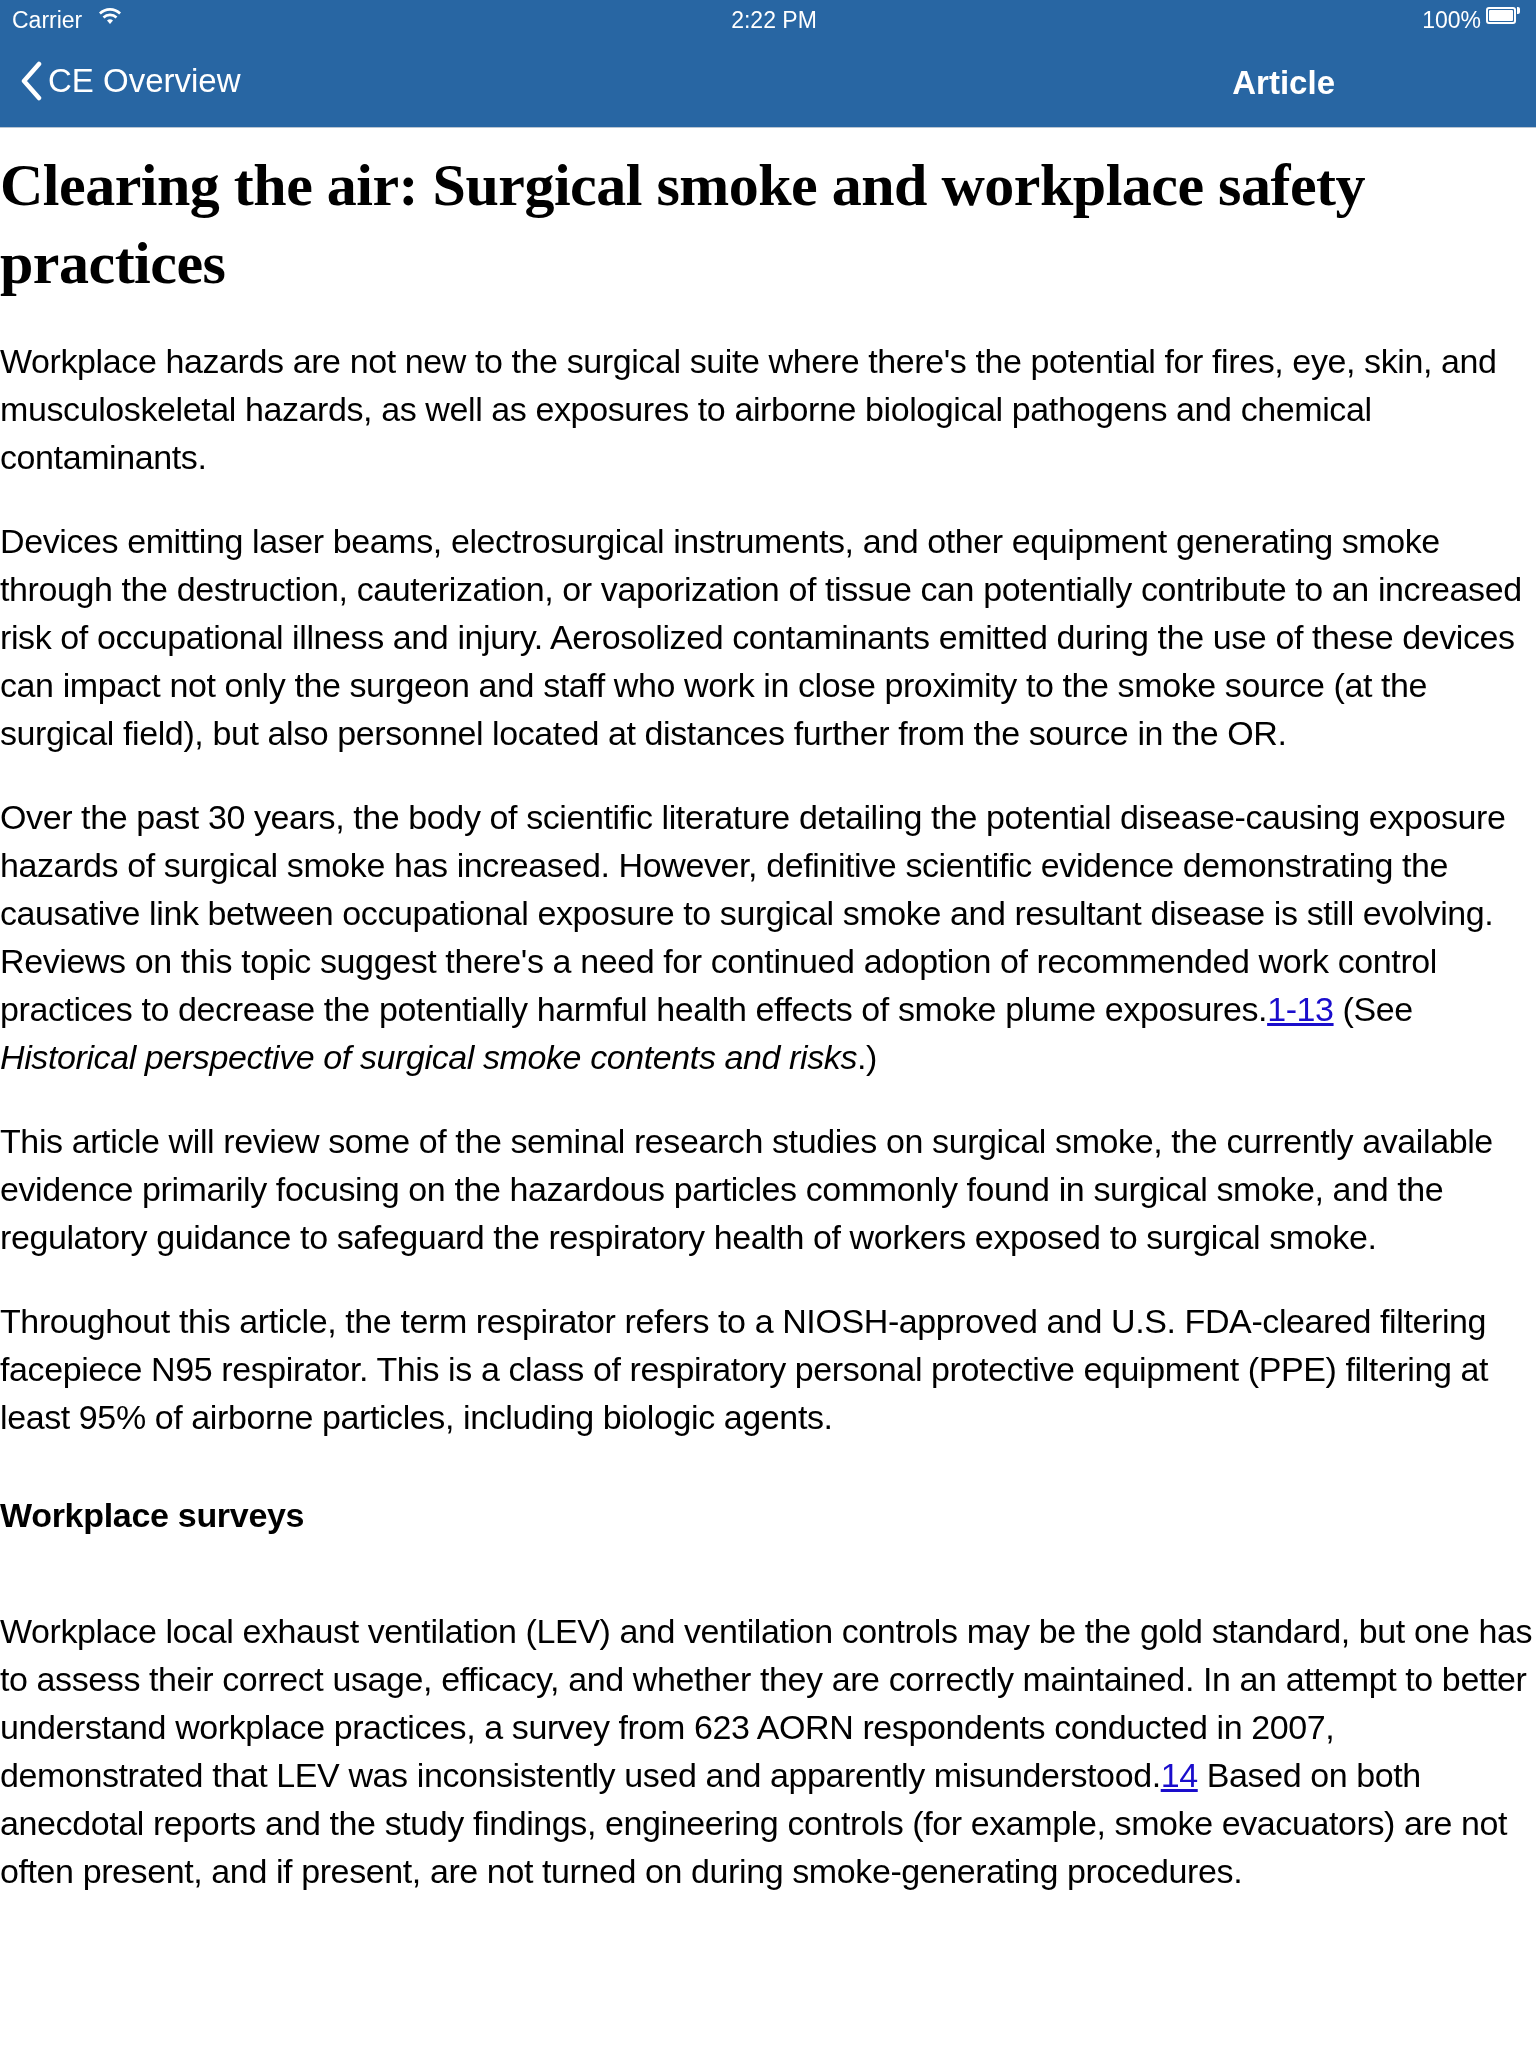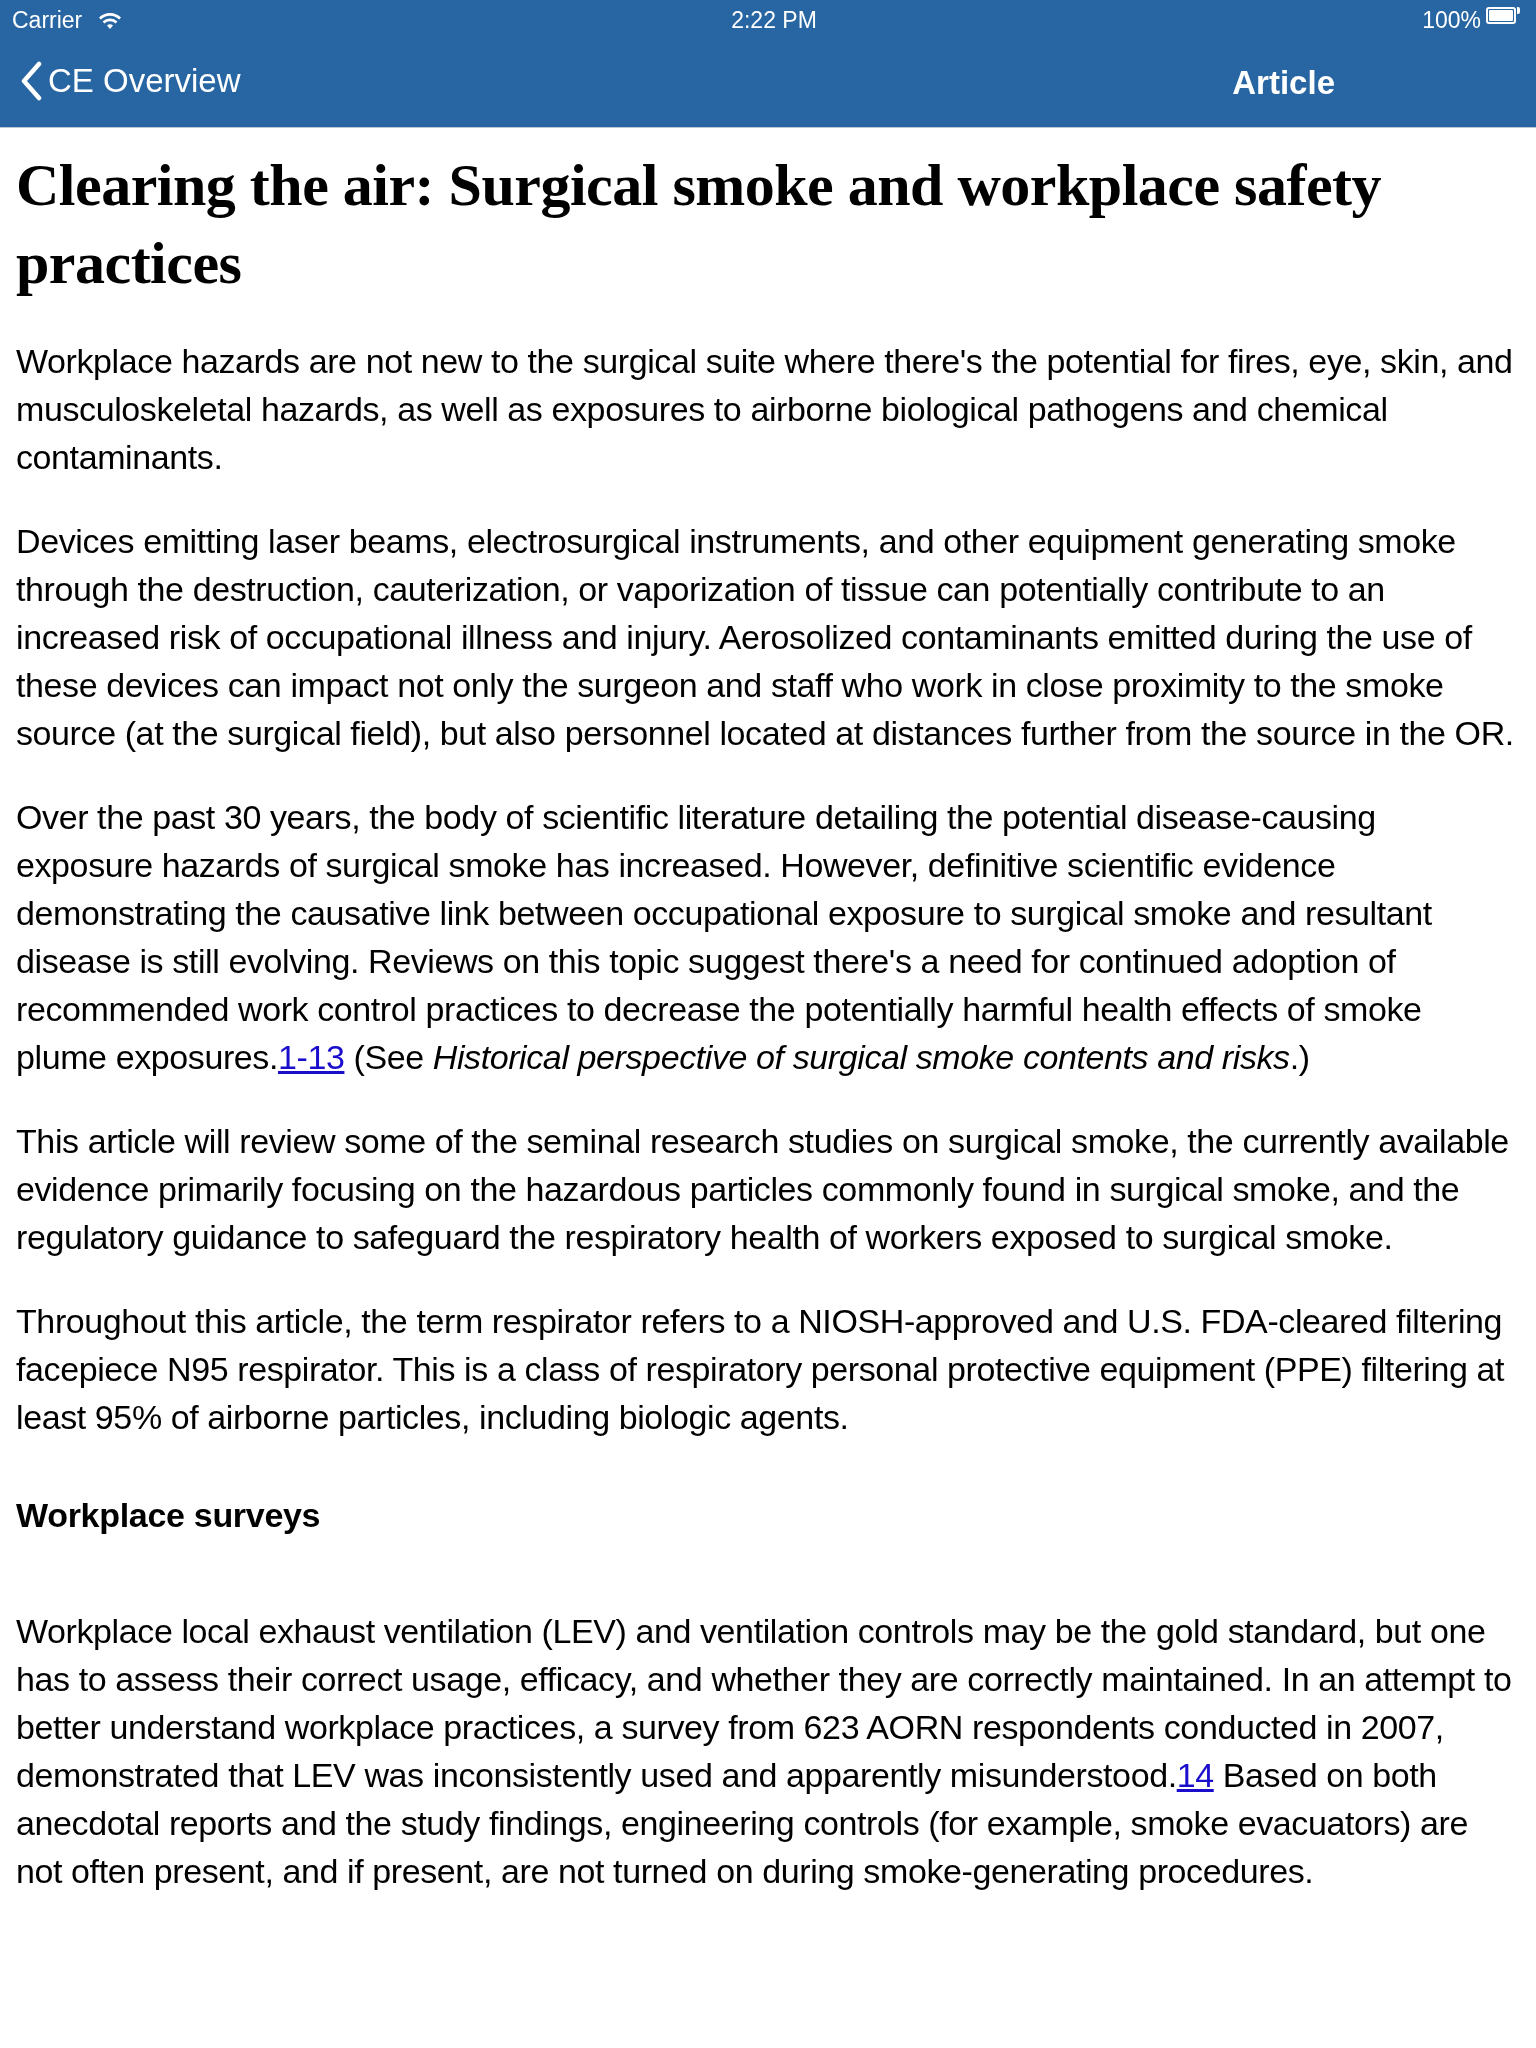--- a/index.html
+++ b/index.html
@@ -24,21 +24,20 @@
       position: absolute;
       left: 0; top: 0;
       width: 1536px;
       height: 40px;
       font-size: 23px;
     }
     .carrier {
       position: absolute;
       left: 12px; top: 7px;
       display: flex;
-      align-items: center;
       gap: 16px;
     }
     .wifi-icon {
       width: 24px; height: 18px;
       display: inline-block;
     }
     .clock {
       position: absolute;
       left: 0; right: 0; top: 7px;
       text-align: center;
@@ -102,21 +101,21 @@
     }
 
     .content {
       position: absolute;
       left: 0; top: 128px;
       width: 1536px;
       height: 1920px;
       overflow: hidden;
     }
     .article {
-      padding: 0 16px;
+      padding: 0 0;
       color: #000000;
     }
     .article-title {
       font-family: "Liberation Serif", serif;
       font-weight: bold;
       font-size: 60px;
       line-height: 78px;
       margin: 18px 0 0 0;
       letter-spacing: -0.5px;
     }

